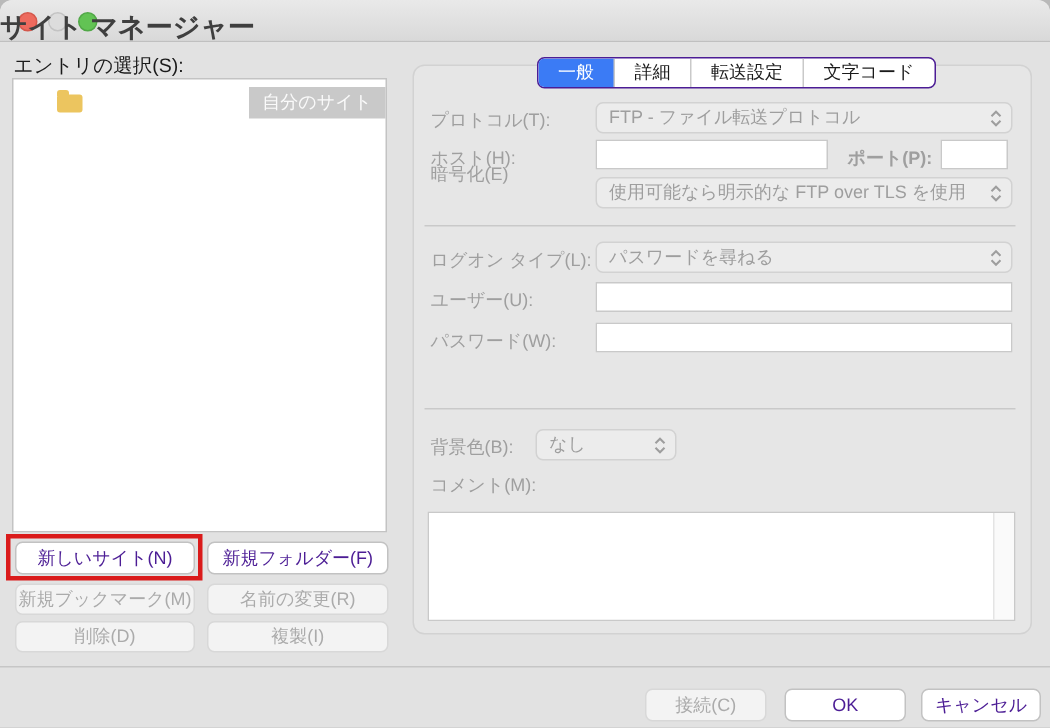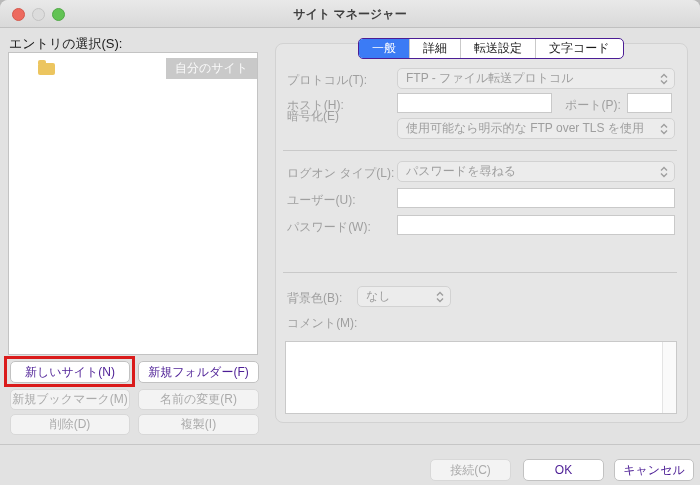--- a/index.html
+++ b/index.html
@@ -9,22 +9,22 @@
          border-radius:8px 8px 0 0; overflow:hidden; font-size:12px; color:#222; }
 
   
   .titlebar { position:absolute; left:0; top:0; width:700px; height:28px;
               background:linear-gradient(#e9e9e9,#d9d9d9); border-bottom:1px solid #c0c0c0;
               border-radius:8px 8px 0 0; }
   .tl { position:absolute; top:8px; width:13px; height:13px; border-radius:50%; }
   .tl.red   { left:12px; background:var(--traffic_red);   border:1px solid #d4584c; }
   .tl.gray  { left:32px; background:var(--traffic_gray);  border:1px solid #c3c3c3; }
   .tl.green { left:52px; background:var(--traffic_green); border:1px solid #51a847; }
-  .title { position:absolute; left:0; right:0; top:6px; text-align:center;
-           font-size:12px; font-weight:700; color:#3f3f3f; }
+  .title { position:absolute; left:0; right:0; top:6px; text-align:left;
+           font-size:18px; font-weight:700; color:#3f3f3f; }
 
   
   .entry-label { position:absolute; left:9px; top:35px; font-size:13px; color:#1a1a1a;text-align:center; }
   .listbox { position:absolute; left:8px; top:52px; width:250px; height:303px;
              background:#ffffff; border:1px solid #c3c3c3; }
   .tree-row { display:flex; align-items:center; padding:5px 0 0 29px;justify-content:space-between; }
   .folder-icon { position:relative; width:17px; height:12px; background:var(--folder_yellow);
                  border-radius:2px; margin-right:3px; flex:0 0 auto; }
   .folder-icon::before { content:""; position:absolute; left:0; top:-3px; width:8px; height:4px;
                  background:var(--folder_yellow); border-radius:2px 2px 0 0; }
@@ -118,21 +118,21 @@
   <div class="popup" style="left:397px; top:68px; width:278px;">
     <span>FTP - ファイル転送プロトコル</span>
     <svg class="chev" width="10" height="14" viewBox="0 0 10 14">
         <path d="M2 5.5 L5 2.5 L8 5.5" fill="none" stroke="#9e9e9e" stroke-width="1.4"></path>
         <path d="M2 8.5 L5 11.5 L8 8.5" fill="none" stroke="#9e9e9e" stroke-width="1.4"></path>
       </svg>
   </div>
 
   <div class="flabel" style="left:287px; top:97px;">ホスト(H):</div>
   <input class="tinput" style="left: 397px; top: 93px; width: 155px;" value="">
-  <div class="flabel" style="left:565px; top:97px;">ポート(P):</div>
+  <div class="flabel" style="left:565px; top:97px;font-weight:bold;">ポート(P):</div>
   <input class="tinput" style="left: 627px; top: 93px; width: 45px;" value="">
 
   <div class="flabel" style="left:287px; top:108px;">暗号化(E)</div>
   <div class="popup" style="left:397px; top:118px; width:278px;">
     <span>使用可能なら明示的な FTP over TLS を使用</span>
     <svg class="chev" width="10" height="14" viewBox="0 0 10 14">
         <path d="M2 5.5 L5 2.5 L8 5.5" fill="none" stroke="#9e9e9e" stroke-width="1.4"></path>
         <path d="M2 8.5 L5 11.5 L8 8.5" fill="none" stroke="#9e9e9e" stroke-width="1.4"></path>
       </svg>
   </div>

